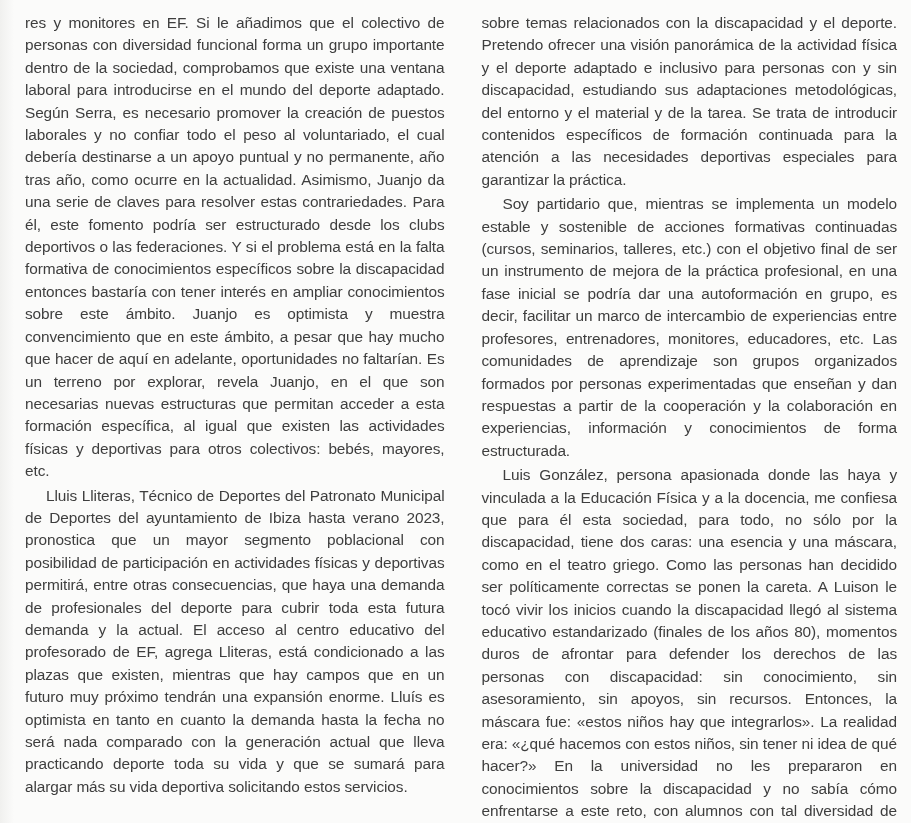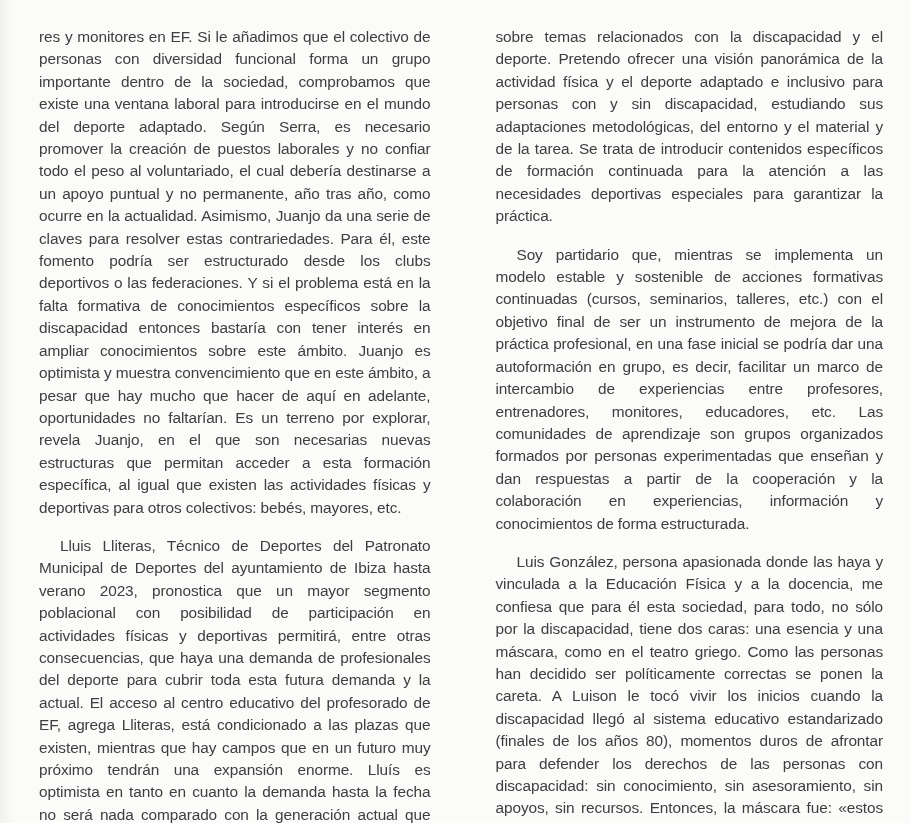--- a/index.html
+++ b/index.html
@@ -32,21 +32,21 @@
     text-align: justify;
     font-size: 15.4px;
     line-height: 22.4px;
     letter-spacing: -0.1px;
     hyphens: auto;
     -webkit-hyphens: auto;
   }
   .col-left  { width: 425px; }
   .col-right { width: 421px; }
   .col p {
-    margin: 16px;
+    margin: 2px;
   }
   .para-indent {
     text-indent: 21px;
   }
   .para-gap {
     margin-top: 27px !important;
   }
   .seg-bold {
     font-weight: normal;
   }

